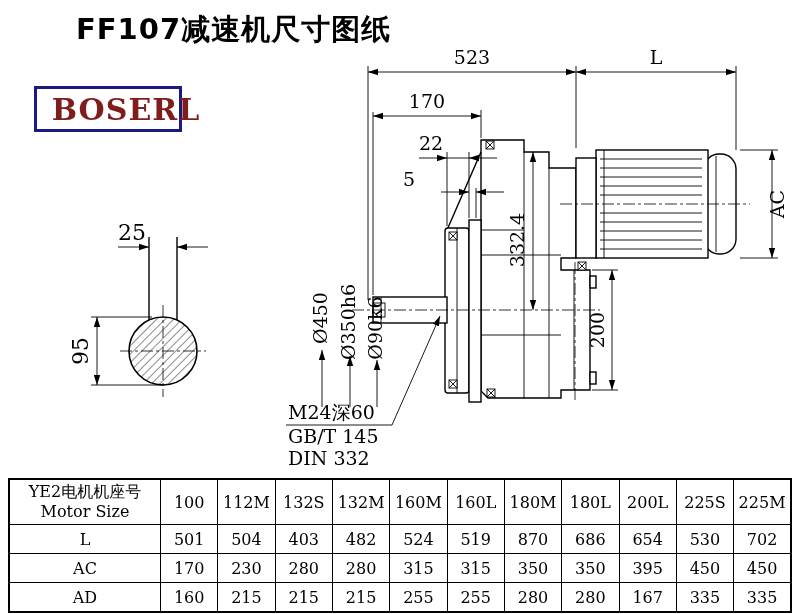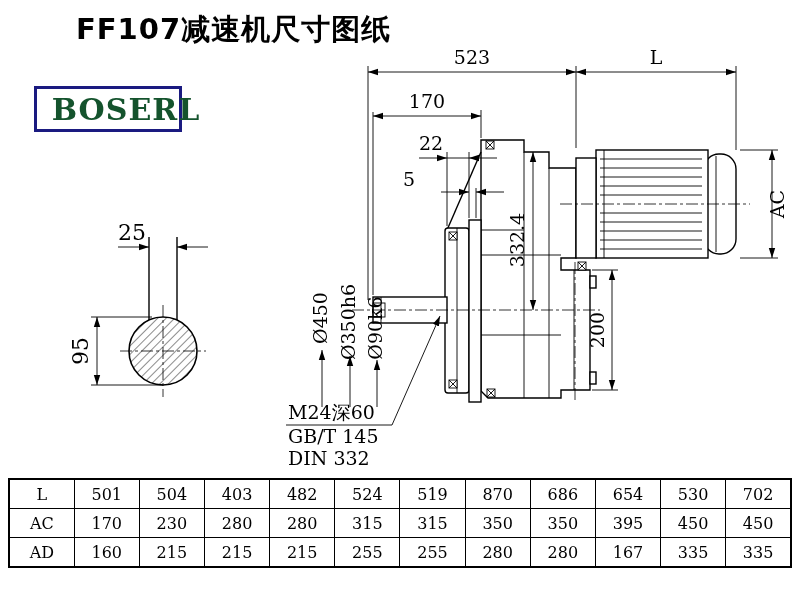--- a/index.html
+++ b/index.html
@@ -2,21 +2,21 @@
 <html><head>
 <meta charset="utf-8">
 <style>
   html,body{margin:0;padding:0;background:#ffffff;}
   .page{position:relative;width:800px;height:614px;background:#ffffff;overflow:hidden;
         font-family:"DejaVu Sans",sans-serif;color:#000;}
   .title{position:absolute;left:36px;top:10px;font-size:29px;font-weight:700;
          letter-spacing:1px;font-family:"DejaVu Sans",sans-serif;margin-left:40px;}
   .logo-box{position:absolute;left:34px;top:86px;width:142px;height:40px;
             border:3px solid #1a1a80;display:flex;align-items:center;justify-content:center;}
-  .logo-text{font-family:"DejaVu Serif",serif;font-weight:700;font-size:30px;color:#14532d;letter-spacing:1px;padding-left:36px;}
+  .logo-text{font-family:"DejaVu Serif",serif;font-weight:700;font-size:30px;color:#7f1d1d;letter-spacing:1px;padding-left:36px;}
   svg{position:absolute;left:0;top:0;}
   .ln{stroke:#000;stroke-width:1.4;fill:none;}
   .fw{stroke:#000;stroke-width:1.4;fill:#fff;}
   .thin{stroke:#000;stroke-width:0.9;fill:none;}
   .cl{stroke:#000;stroke-width:0.8;fill:none;stroke-dasharray:12 3 3 3;}
   text{fill:#000;}
   .dim{font-family:"DejaVu Serif",serif;font-size:19px;text-anchor:middle;}
   .dimbig{font-family:"DejaVu Serif",serif;font-size:22px;text-anchor:middle;}
   .note{font-family:"DejaVu Serif",serif;font-size:19px;text-anchor:start;}
   .size-table{position:absolute;left:8px;top:478px;width:784px;border-collapse:collapse;
@@ -191,20 +191,37 @@
       <line class="thin" x1="286" y1="425" x2="392" y2="425"></line>
       <line class="thin" x1="392" y1="425" x2="440" y2="316" marker-end="url(#arr)"></line>
       <text class="note" x="288" y="419">M24深60</text>
       <text class="note" x="288" y="443">GB/T 145</text>
       <text class="note" x="288" y="465">DIN 332</text>
     </g>
   </svg>
 
   <table class="size-table">
     <tbody>
+        <tr class="head">
+      <th class="first-col">
+        <div class="hdr2">YE2电机机座号</div>
+        <div class="hdr2">Motor Size</div>
+      </th>
+      <th>100</th>
+      <th>112M</th>
+      <th>132S</th>
+      <th>132M</th>
+      <th>160M</th>
+      <th>160L</th>
+      <th>180M</th>
+      <th>180L</th>
+      <th>200L</th>
+      <th>225S</th>
+      <th>225M</th>
+    </tr>
     <tr>
       <th>L</th>
       <td>501</td>
       <td>504</td>
       <td>403</td>
       <td>482</td>
       <td>524</td>
       <td>519</td>
       <td>870</td>
       <td>686</td>

